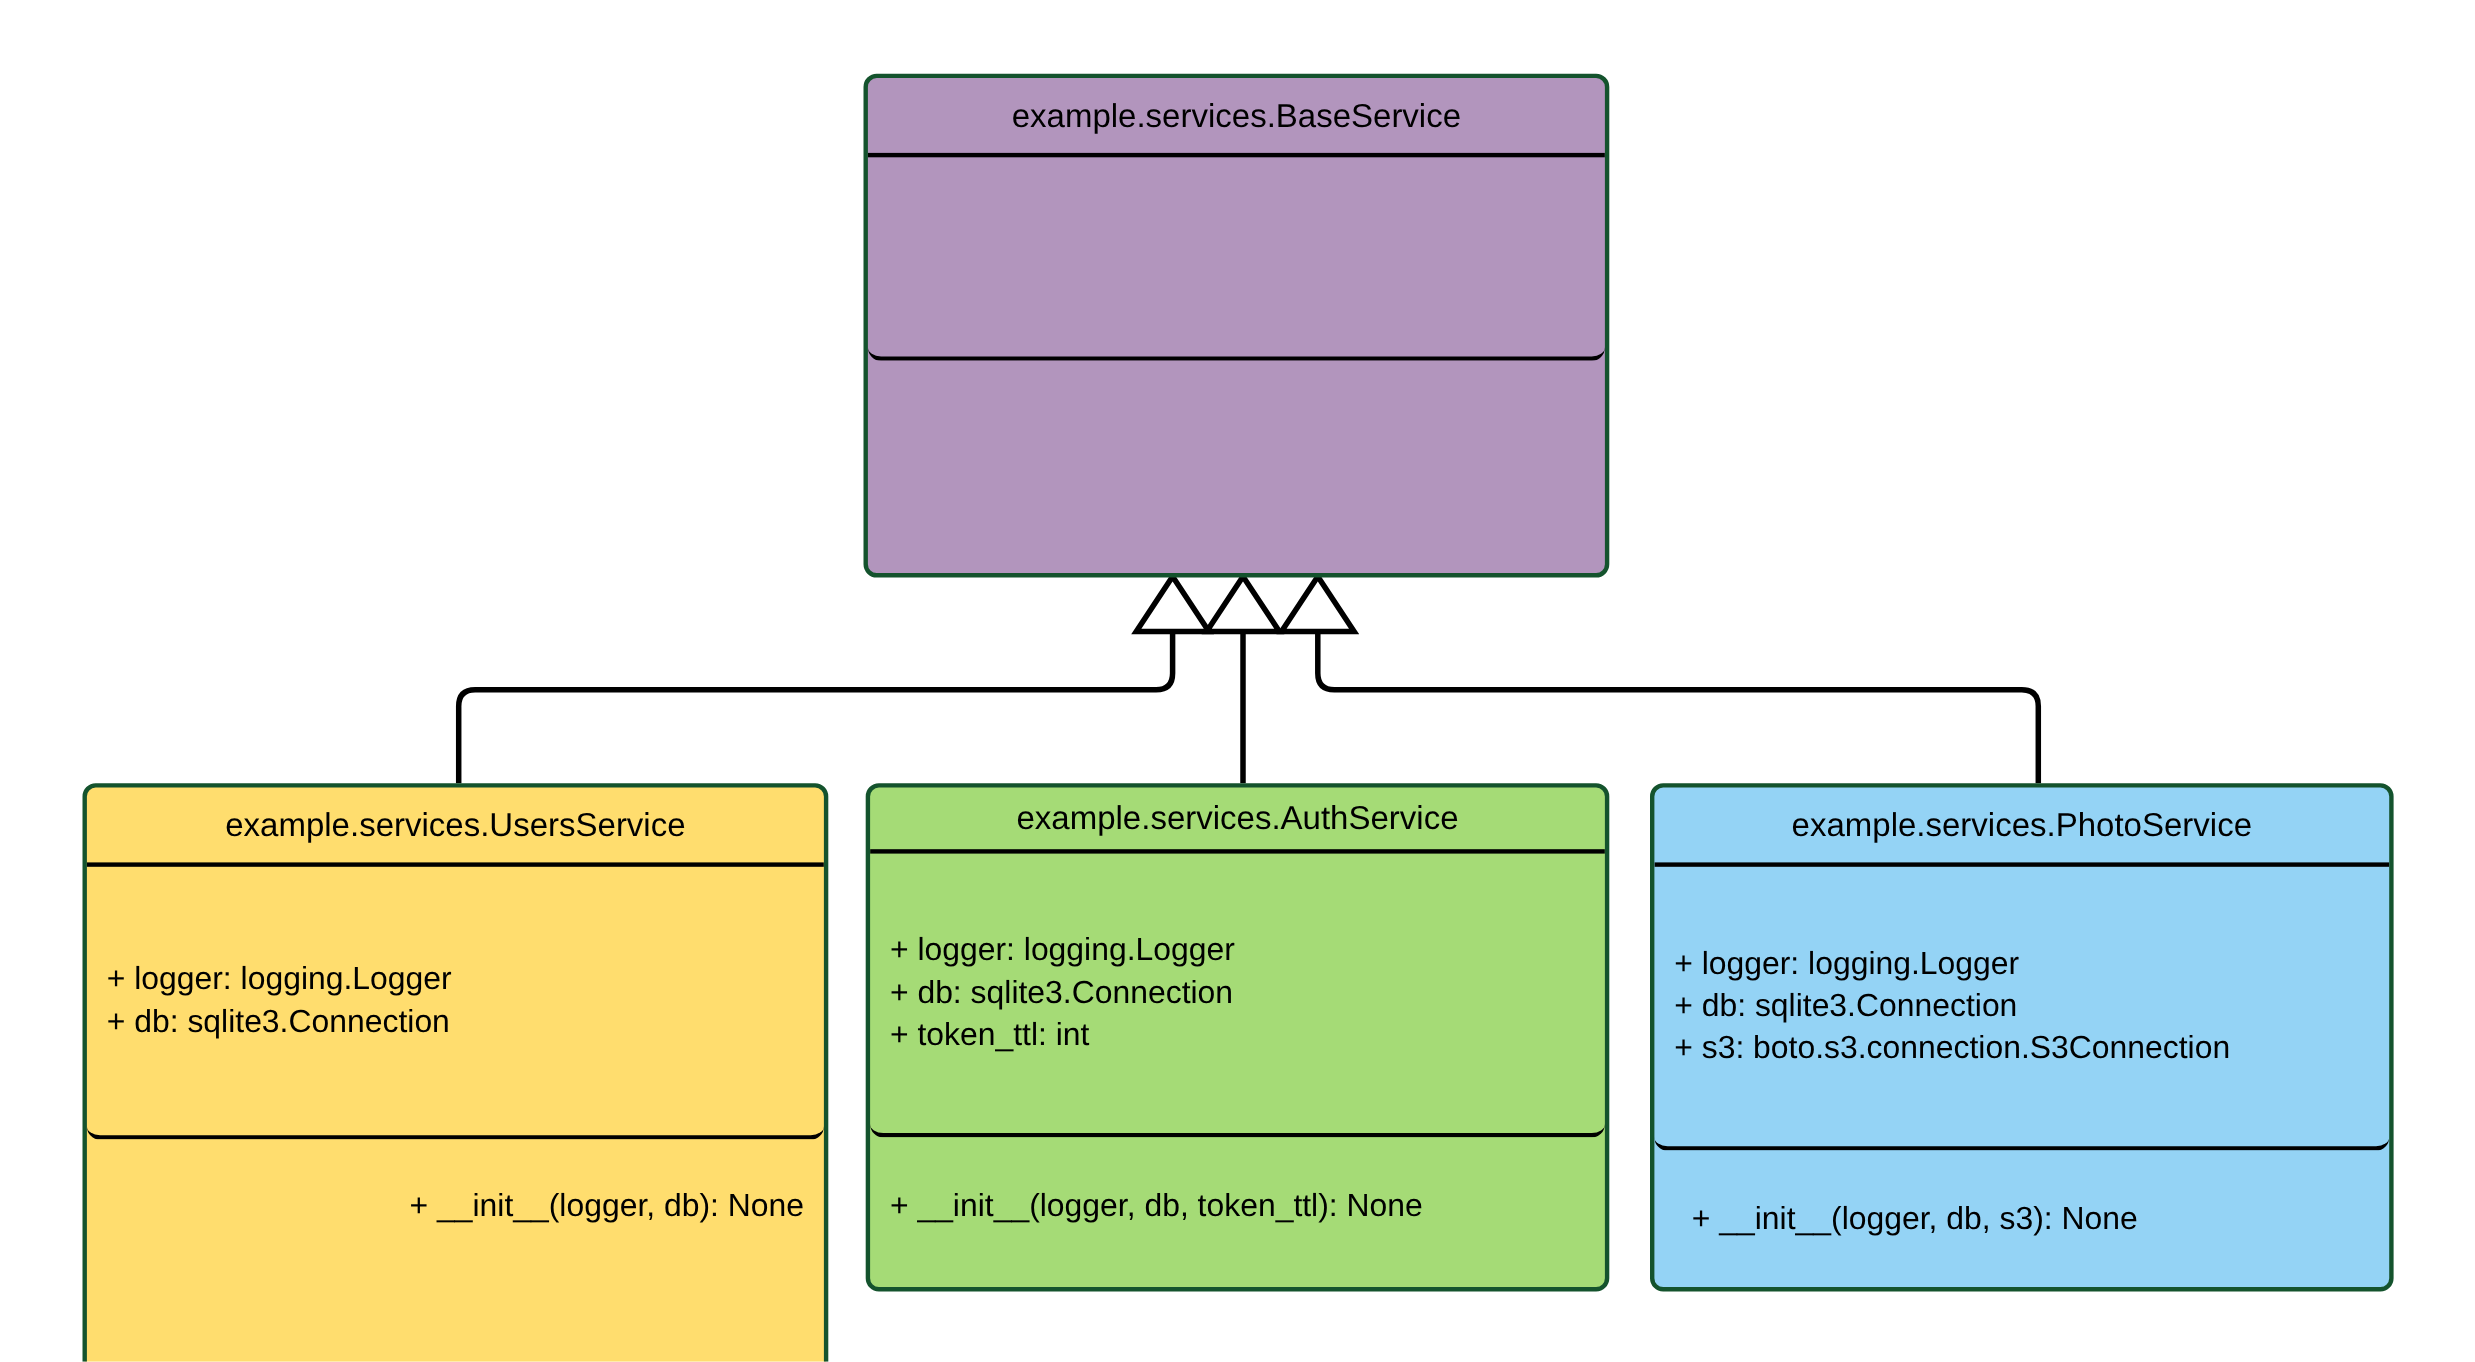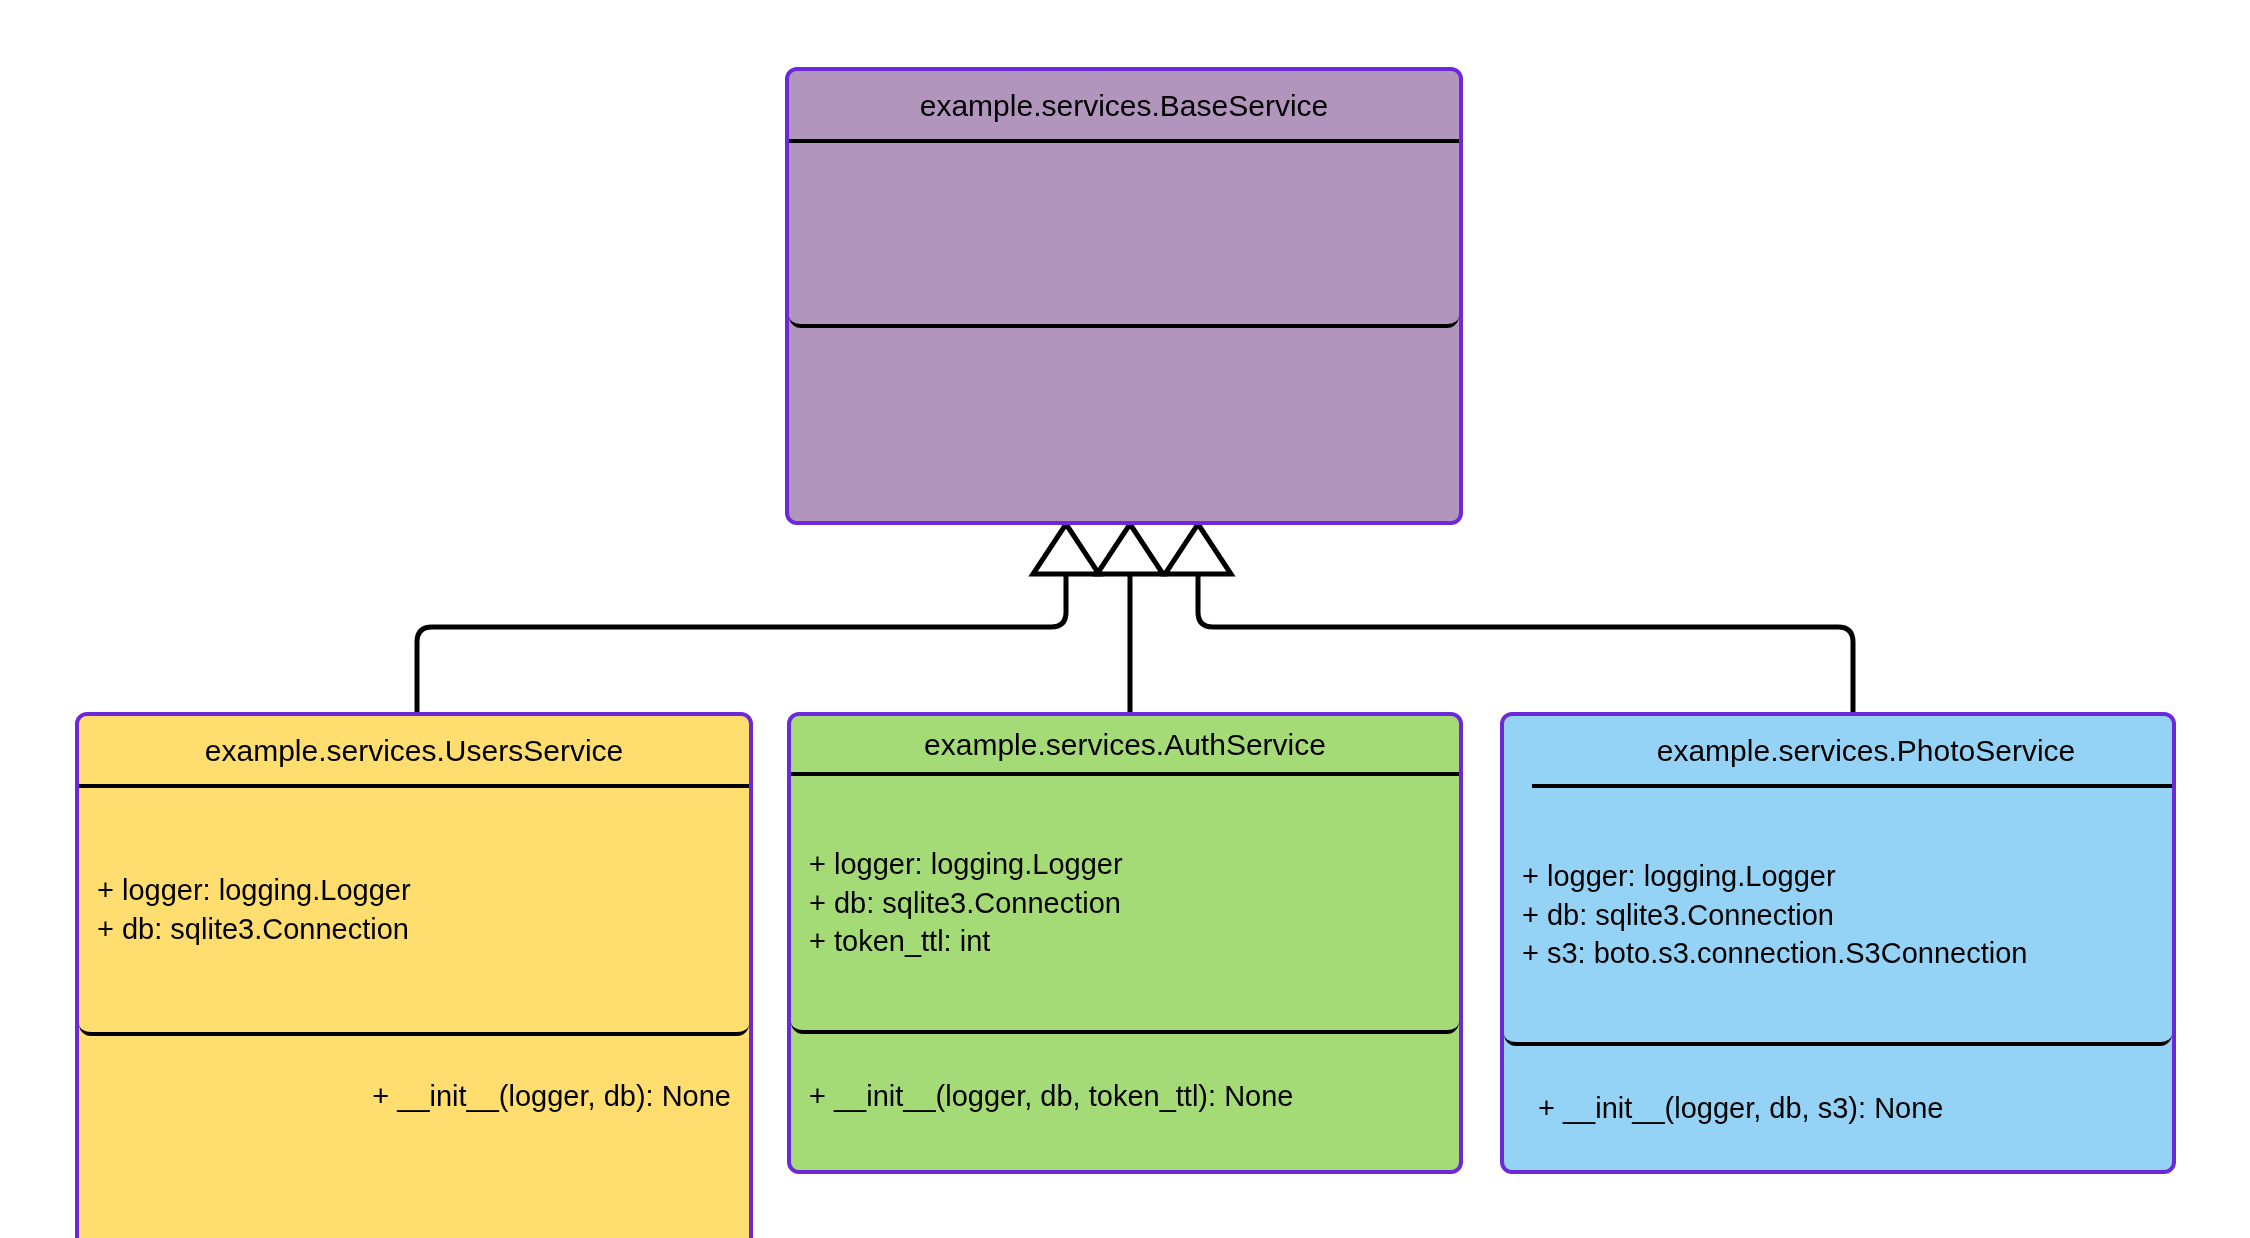--- a/index.html
+++ b/index.html
@@ -27,21 +27,21 @@
     width: 2250px;
     height: 1238px;
     z-index: 1;
     pointer-events: none;
   }
   
   .uml-class {
     position: absolute;
     z-index: 2;
     box-sizing: border-box;
-    border: 4px solid #6d28d9;
+    border: 4px solid #14532d;
     border-radius: 12px;
     overflow: hidden;
     background: #ffffff;
   }
   .uml-compartment {
     box-sizing: border-box;
     width: 100%;
     overflow: hidden;
   }
   .uml-title {
@@ -130,21 +130,21 @@
       <div class="uml-line">+ logger: logging.Logger</div>
       <div class="uml-line">+ db: sqlite3.Connection</div>
       <div class="uml-line">+ token_ttl: int</div>
     </div>
     <div class="uml-compartment uml-ops" style="height:124px;">
       <div class="uml-line">+ __init__(logger, db, token_ttl): None</div>
     </div>
   </div>
 
   <div class="uml-class" style="left:1500px; top:712px; width:676px; height:462px; background:#94d3f5;">
-    <div class="uml-compartment uml-title" style="height:72px;margin-left:28px;">
+    <div class="uml-compartment uml-title" style="height:72px;">
       <span>example.services.PhotoService</span>
     </div>
     <div class="uml-compartment uml-attrs" style="height:258px;">
       <div class="uml-line">+ logger: logging.Logger</div>
       <div class="uml-line">+ db: sqlite3.Connection</div>
       <div class="uml-line">+ s3: boto.s3.connection.S3Connection</div>
     </div>
     <div class="uml-compartment uml-ops" style="height:124px;padding-left:34px;">
       <div class="uml-line">+ __init__(logger, db, s3): None</div>
     </div>

